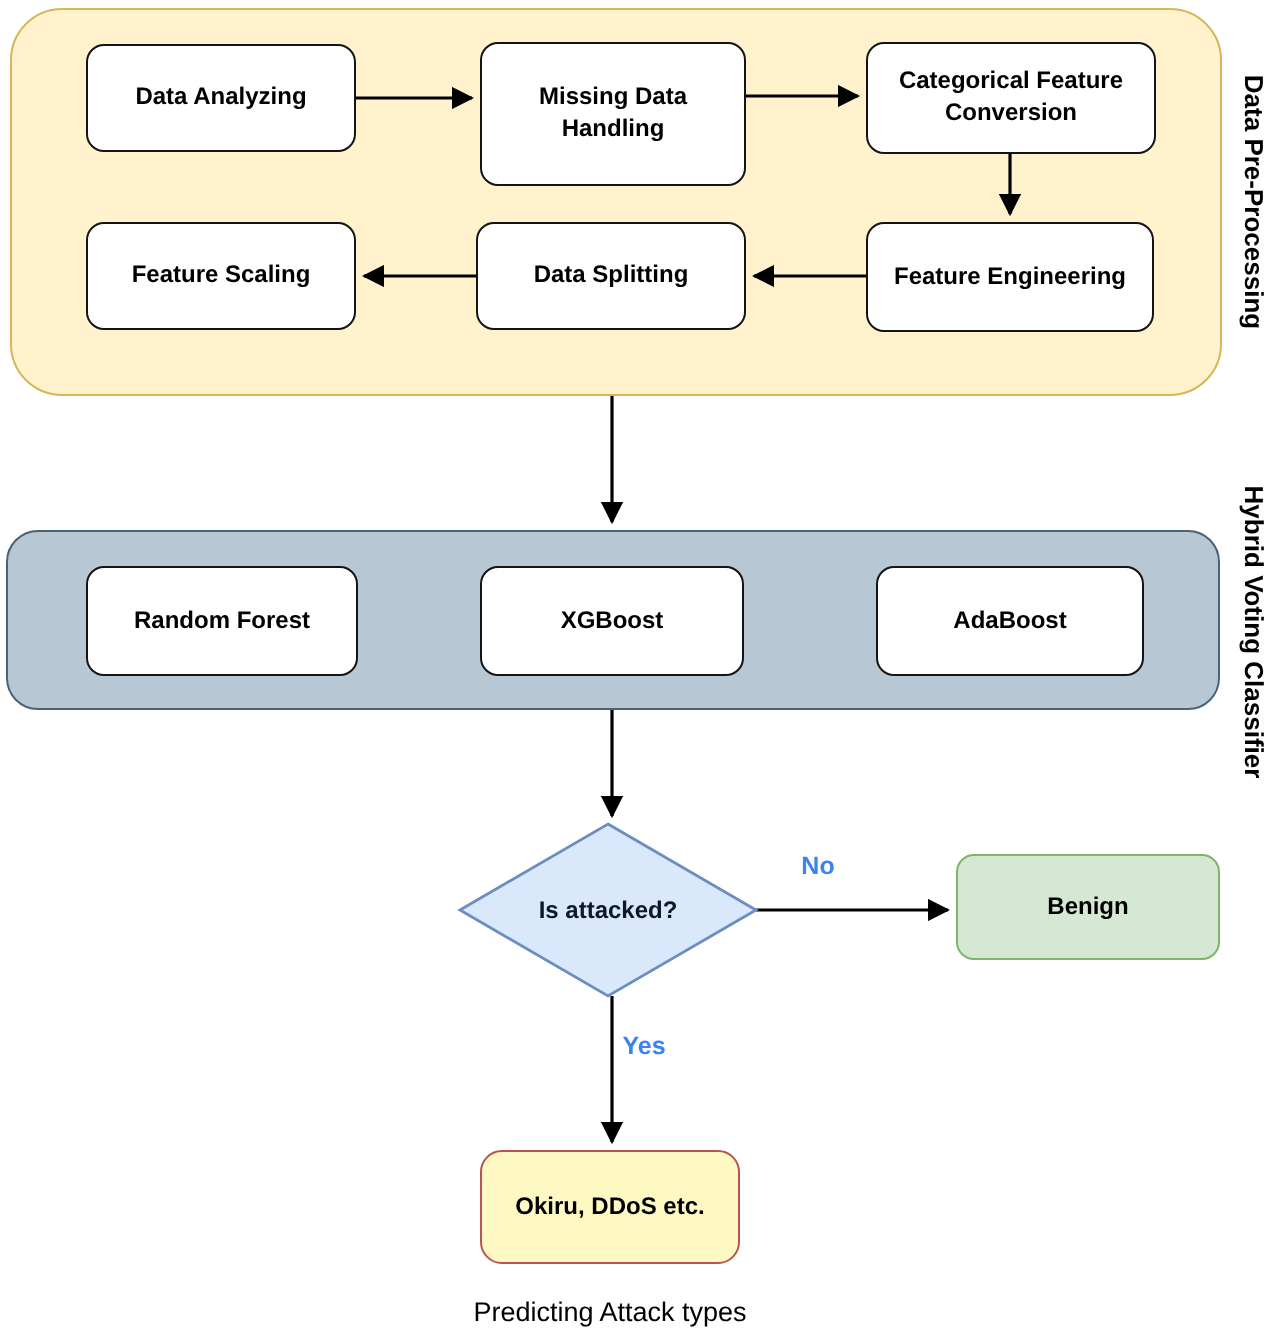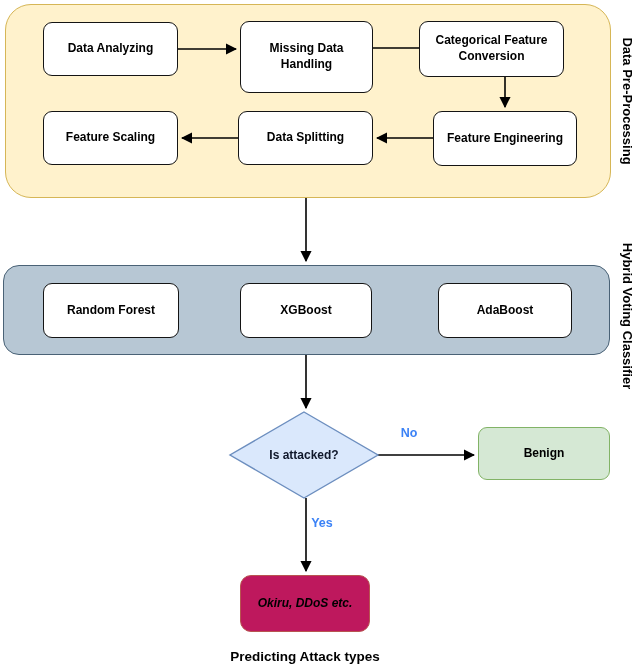--- a/index.html
+++ b/index.html
@@ -17,21 +17,21 @@
     left:3px; top:265px; width:607px; height:90px;
     background:#B7C7D4; border:1.6px solid #4A6276; border-radius:16px;
   }
   .node {
     position:absolute; display:flex; align-items:center; justify-content:center;
     text-align:center; font-weight:bold; font-size:12px; color:#000;
     background:#ffffff; border:1.6px solid #141414; border-radius:9px;
     line-height:1.3; padding:2px 8px;
   }
   .node-benign  { background:#D5E8D4; border-color:#82B366; }
-  .node-attack  { background:#be185d; border-color:#B85450; border-radius:11px;font-style:italic; }
+  .node-attack  { background:#fef9c3; border-color:#B85450; border-radius:11px; }
   .svg-layer { position:absolute; left:0; top:0; width:640px; height:666px; pointer-events:none; }
   .connector { stroke:#000; stroke-width:1.6; }
   .diamond-shape { fill:#DAE8FC; stroke:#6C8EBF; stroke-width:1.4; }
   .diamond-label {
     position:absolute; left:304px; top:455px; transform:translate(-50%,-50%);
     font-weight:bold; font-size:12px; color:#0f172a; white-space:nowrap;
   }
   .side-label {
     position:absolute; font-weight:bold; font-size:13px; color:#000;
     white-space:nowrap; transform:translate(-50%,-50%) rotate(90deg);
@@ -39,21 +39,21 @@
   .side-label-preprocessing { left:627px; top:101px; }
   .side-label-classifier   { left:627px; top:316px; }
   .edge-label {
     position:absolute; font-weight:bold; font-size:12.5px; color:#3b82f6;
     transform:translate(-50%,-50%); white-space:nowrap;
   }
   .edge-label-no  { left:409px; top:433px; }
   .edge-label-yes { left:322px; top:523px; }
   .caption {
     position:absolute; left:305px; top:656px; transform:translate(-50%,-50%);
-    font-weight:bold; font-size:13.5px; color:#000; white-space:nowrap;
+    font-weight:normal; font-size:13.5px; color:#000; white-space:nowrap;
   }
 </style>
 </head>
 <body>
 
 <div class="canvas">
 
   <div class="group group-preprocessing"></div>
   <div class="group group-classifier"></div>
 
@@ -70,21 +70,21 @@
     <line class="connector" x1="238" y1="138" x2="182" y2="138" marker-end="url(#ah)"></line>
     <line class="connector" x1="306" y1="198" x2="306" y2="261" marker-end="url(#ah)"></line>
     <line class="connector" x1="306" y1="355" x2="306" y2="408" marker-end="url(#ah)"></line>
     <line class="connector" x1="378" y1="455" x2="474" y2="455" marker-end="url(#ah)"></line>
     <line class="connector" x1="306" y1="498" x2="306" y2="571" marker-end="url(#ah)"></line>
     <polygon class="diamond-shape" points="304,412 378,455 304,498 230,455"></polygon>
   </svg>
 
   <div class="node" style="left:43px;  top:22px;  width:135px; height:54px;">Data Analyzing</div>
   <div class="node" style="left:240px; top:21px;  width:133px; height:72px;">Missing Data Handling</div>
-  <div class="node" style="left:419px; top:21px;  width:145px; height:56px;">Categorical Feature Conversion</div>
+  <div class="node" style="left:433px; top:21px;  width:145px; height:56px;">Categorical Feature Conversion</div>
   <div class="node" style="left:43px;  top:111px; width:135px; height:54px;">Feature Scaling</div>
   <div class="node" style="left:433px; top:111px; width:144px; height:55px;">Feature Engineering</div>
   <div class="node" style="left:238px; top:111px; width:135px; height:54px;">Data Splitting</div>
 
   <div class="node" style="left:43px;  top:283px; width:136px; height:55px;">Random Forest</div>
   <div class="node" style="left:240px; top:283px; width:132px; height:55px;">XGBoost</div>
   <div class="node" style="left:438px; top:283px; width:134px; height:55px;">AdaBoost</div>
 
   <div class="diamond-label">Is attacked?</div>
 

